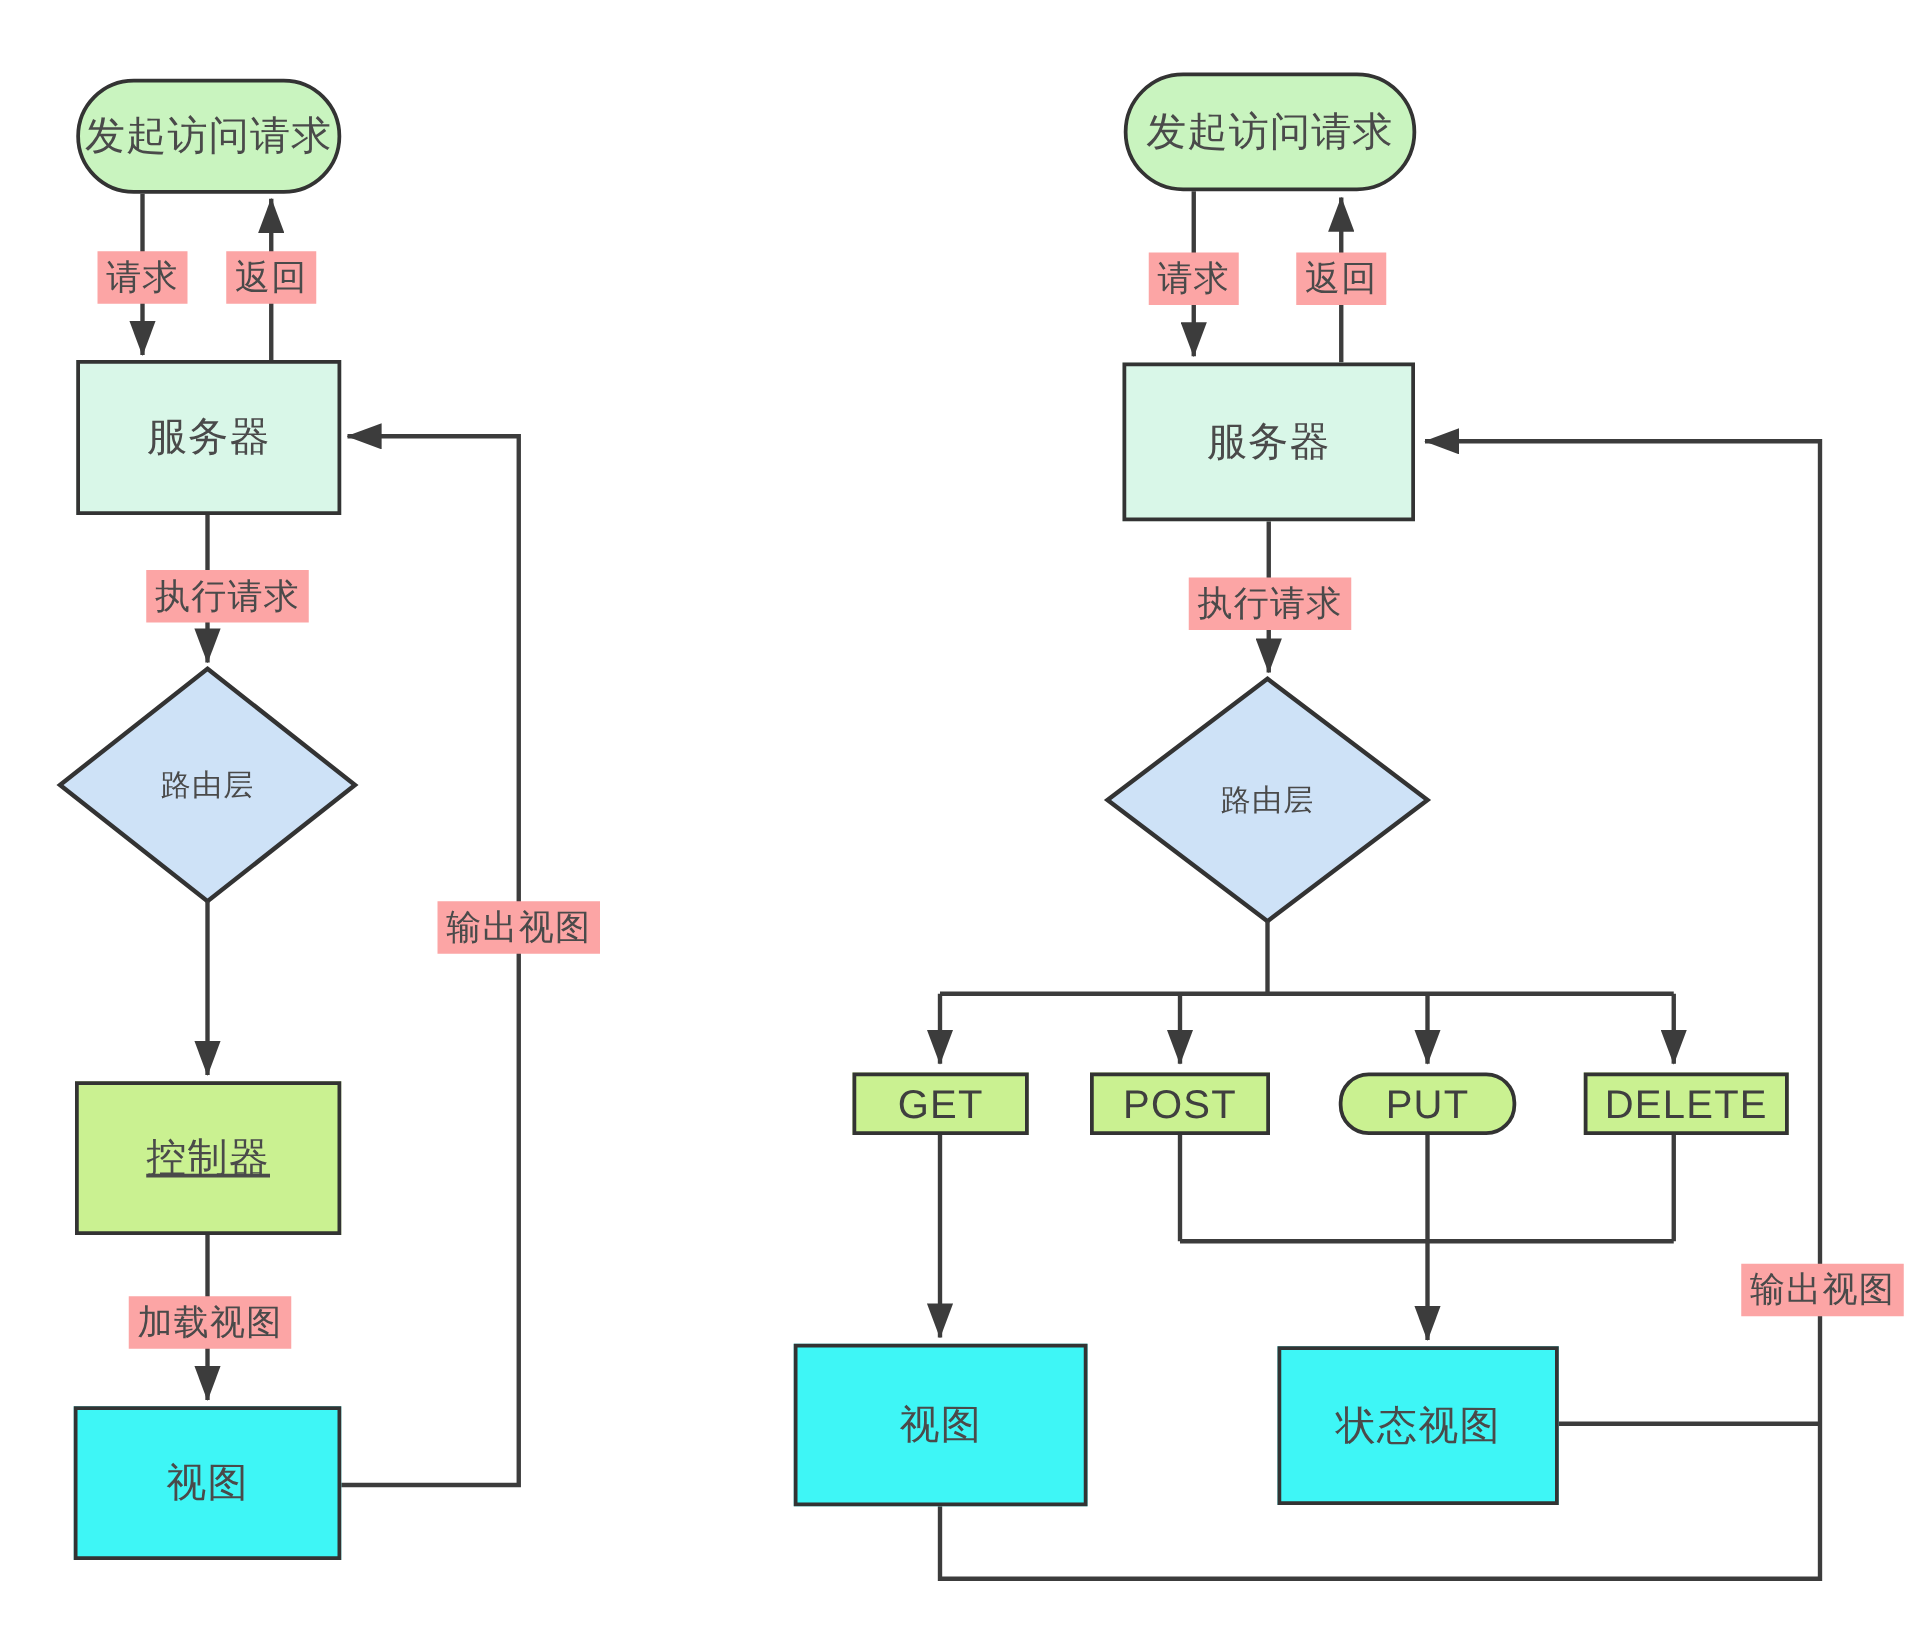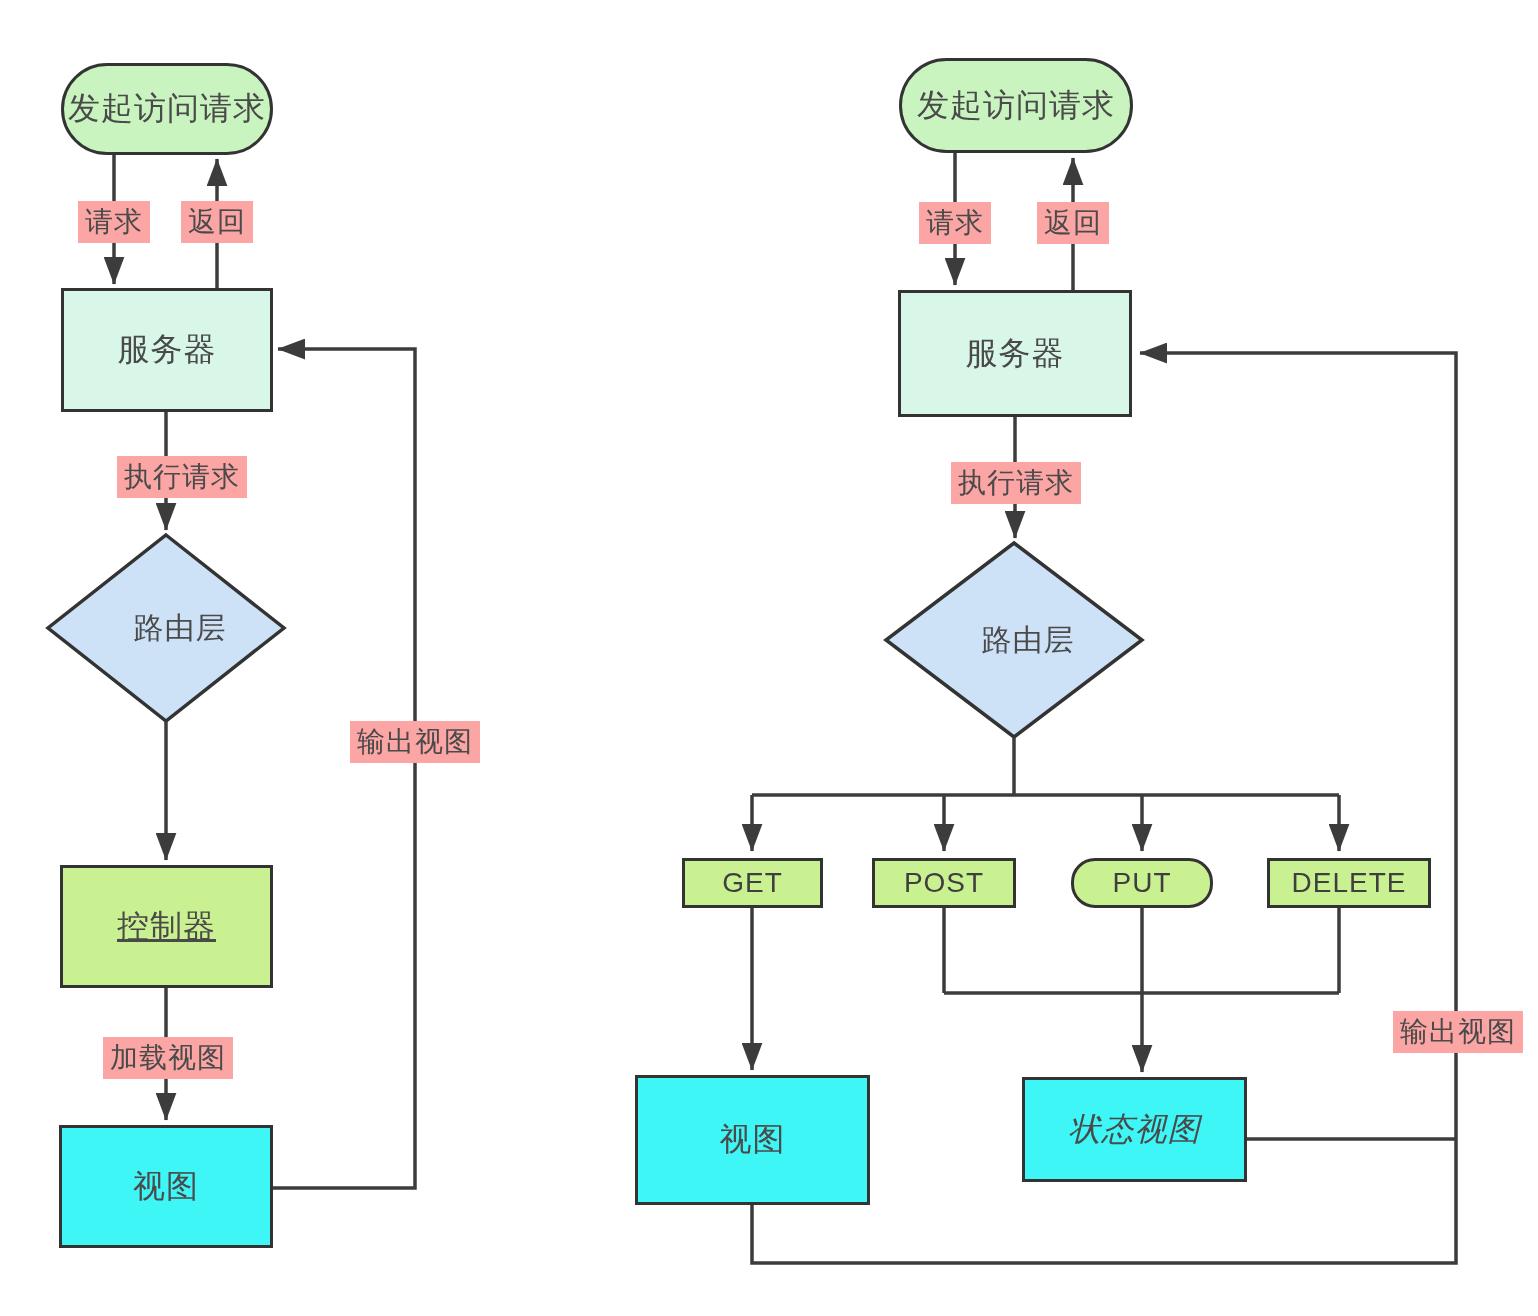--- a/index.html
+++ b/index.html
@@ -19,23 +19,23 @@
   .edge{stroke:var(--line);stroke-width:3.5;fill:none;stroke-linecap:butt;stroke-linejoin:miter;}
   .arrow-fill{fill:var(--line);}
   .diamond-shape{fill:var(--router-fill);stroke:var(--border);stroke-width:3.5;}
   .node{position:absolute;box-sizing:border-box;border:3.5px solid var(--border);
         display:flex;align-items:center;justify-content:center;
         color:var(--text);font-size:32px;letter-spacing:1px;white-space:nowrap;}
   .pill{background:var(--start-fill);border-radius:48px;}
   .mint{background:var(--server-fill);}
   .lime{background:var(--method-fill);}
   .cyan{background:var(--view-fill);}
-  .method{font-size:28px;letter-spacing:1px;color:#3f3f3f;}
+  .method{font-size:32px;letter-spacing:1px;color:#3f3f3f;}
   .diamond-label{position:absolute;transform:translate(-50%,-50%);
-        color:var(--text);font-size:30px;letter-spacing:1px;white-space:nowrap;margin-left:14px;}
+        color:var(--text);font-size:24px;letter-spacing:1px;white-space:nowrap;}
   .edge-label{position:absolute;transform:translate(-50%,-50%);
         background:#fca5a5;padding:2px 7px;color:var(--text);
         font-size:28px;letter-spacing:1px;white-space:nowrap;text-align:center;}
   .edge-label .ln{line-height:33px;}
 </style>
 </head>
 <body>
 
 <div class="canvas">
 
@@ -90,20 +90,20 @@
   <div class="node pill" style="left:899px;top:58px;width:234px;height:95px;">发起访问请求</div>
   <div class="node mint" style="left:898px;top:290px;width:234px;height:127px;">服务器</div>
   <div class="diamond-label" style="left:1014px;top:640px;">路由层</div>
 
   <div class="node lime method" style="left:682px;top:858px;width:141px;height:50px;">GET</div>
   <div class="node lime method" style="left:872px;top:858px;width:144px;height:50px;">POST</div>
   <div class="node lime method" style="left:1071px;top:858px;width:142px;height:50px;border-radius:24px;">PUT</div>
   <div class="node lime method" style="left:1267px;top:858px;width:164px;height:50px;">DELETE</div>
 
   <div class="node cyan" style="left:635px;top:1075px;width:235px;height:130px;">视图</div>
-  <div class="node cyan" style="left:1022px;top:1077px;width:225px;height:105px;font-style:italic;">状态视图</div>
+  <div class="node cyan" style="left:1022px;top:1077px;width:225px;height:127px;">状态视图</div>
 
   <div class="edge-label" style="left:955px;top:223px;">请求</div>
   <div class="edge-label" style="left:1073px;top:223px;">返回</div>
   <div class="edge-label" style="left:1016px;top:483px;">执行请求</div>
   <div class="edge-label" style="left:1458px;top:1032px;">输出视图</div>
 
 </div>
 
 </body></html>

